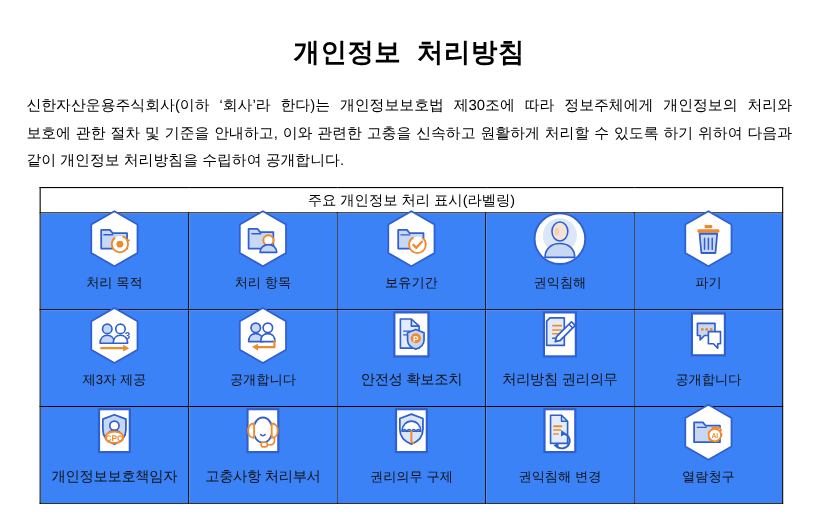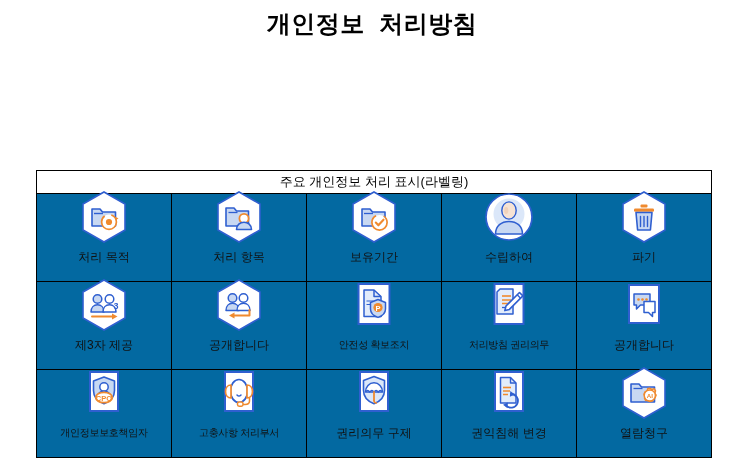--- a/index.html
+++ b/index.html
@@ -25,21 +25,21 @@
   }
 
   
   .doc-title {
     text-align: center;
     font-size: 24px;
     font-weight: bold;
     letter-spacing: 0.5px;
     color: #000;
     margin: 0;
-    padding-top: 10px;
+    padding-top: 34px;
     line-height: 1.2;
     white-space: pre;
   }
 
   
   .intro {
     margin: 0;
     padding: 20px 24px 0 24px;
     font-size: 13.5px;
     line-height: 25px;
@@ -75,21 +75,21 @@
     color: #000;
     white-space: nowrap;
     vertical-align: middle;
   }
   td.label-cell {
     width: 135px;
     height: 87px;
     text-align: center;
     vertical-align: top;
     position: relative;
-    background: #0369a1;
+    background: #3b82f6;
   }
   .icon-box {
     height: 58px;
     display: flex;
     align-items: center;
     justify-content: center;
     position: relative;
   }
   
   .icon-box svg {
@@ -99,31 +99,32 @@
   }
   .cell-label {
     font-size: 12px;
     color: #111;
     line-height: 14px;
     white-space: nowrap;
     position: relative;
     top: -2px;
   }
   .cell-label.small {
-    font-size: 10px;
+    font-size: 13px;
     letter-spacing: -0.3px;
   }
 </style>
 </head>
 <body>
 
 <div class="page">
 
   <h1 class="doc-title">개인정보  처리방침</h1>
 
+  <p class="intro">신한자산운용주식회사(이하  ‘회사’라  한다)는  개인정보보호법  제30조에  따라  정보주체에게 개인정보의  처리와  보호에  관한  절차  및  기준을  안내하고,  이와  관련한  고충을  신속하고 원활하게 처리할 수 있도록 하기 위하여 다음과 같이 개인정보 처리방침을 수립하여 공개합니다.</p>
 
   <div class="label-table-wrap">
     <table class="label-table">
       <tbody>
         <tr>
           <th class="table-head" colspan="5">주요 개인정보 처리 표시(라벨링)</th>
         </tr>
 
         <tr>
           <td class="label-cell">
@@ -169,21 +170,21 @@
           <td class="label-cell">
             <div class="icon-box">
               <svg width="56" height="56" viewBox="0 0 56 56">
                 <circle cx="28" cy="28" r="23" fill="#ffffff" stroke="#2f5fd0" stroke-width="1.7"></circle>
                 <circle cx="28" cy="25" r="15.5" fill="#dbe7f9"></circle>
                 <ellipse cx="28" cy="21.5" rx="7.2" ry="8.6" fill="#f6e3d4" stroke="#2f5fd0" stroke-width="1.4"></ellipse>
                 <ellipse cx="25.2" cy="21.5" rx="2.1" ry="3.4" fill="#f0d2bb"></ellipse>
                 <path d="M14.5 45 c0-8.2 6-12.6 13.5-12.6 c7.5 0 13.5 4.4 13.5 12.6 z" fill="#c8d8f2" stroke="#2f5fd0" stroke-width="1.5" stroke-linejoin="round"></path>
               </svg>
             </div>
-            <div class="cell-label">수립하여</div>
+            <div class="cell-label">권익침해</div>
           </td>
 
           <td class="label-cell">
             <div class="icon-box">
               <svg width="56" height="56" viewBox="0 0 56 56">
                 <polygon points="28,3 49,15 49,41 28,53 7,41 7,15" fill="#ffffff" stroke="#2f5fd0" stroke-width="1.6"></polygon>
                 <rect x="24.5" y="15.5" width="7" height="3" rx="1" fill="#f08a2e"></rect>
                 <rect x="18" y="19.5" width="20" height="3.2" rx="1.2" fill="#f08a2e"></rect>
                 <path d="M20 23.5 h16 l-1.6 17.5 h-12.8 z" fill="#c8d8f2" stroke="#2f5fd0" stroke-width="1.6" stroke-linejoin="round"></path>
                 <path d="M24.5 27.5 v10 M28 27.5 v10 M31.5 27.5 v10" stroke="#2f5fd0" stroke-width="1.4" stroke-linecap="round"></path>

